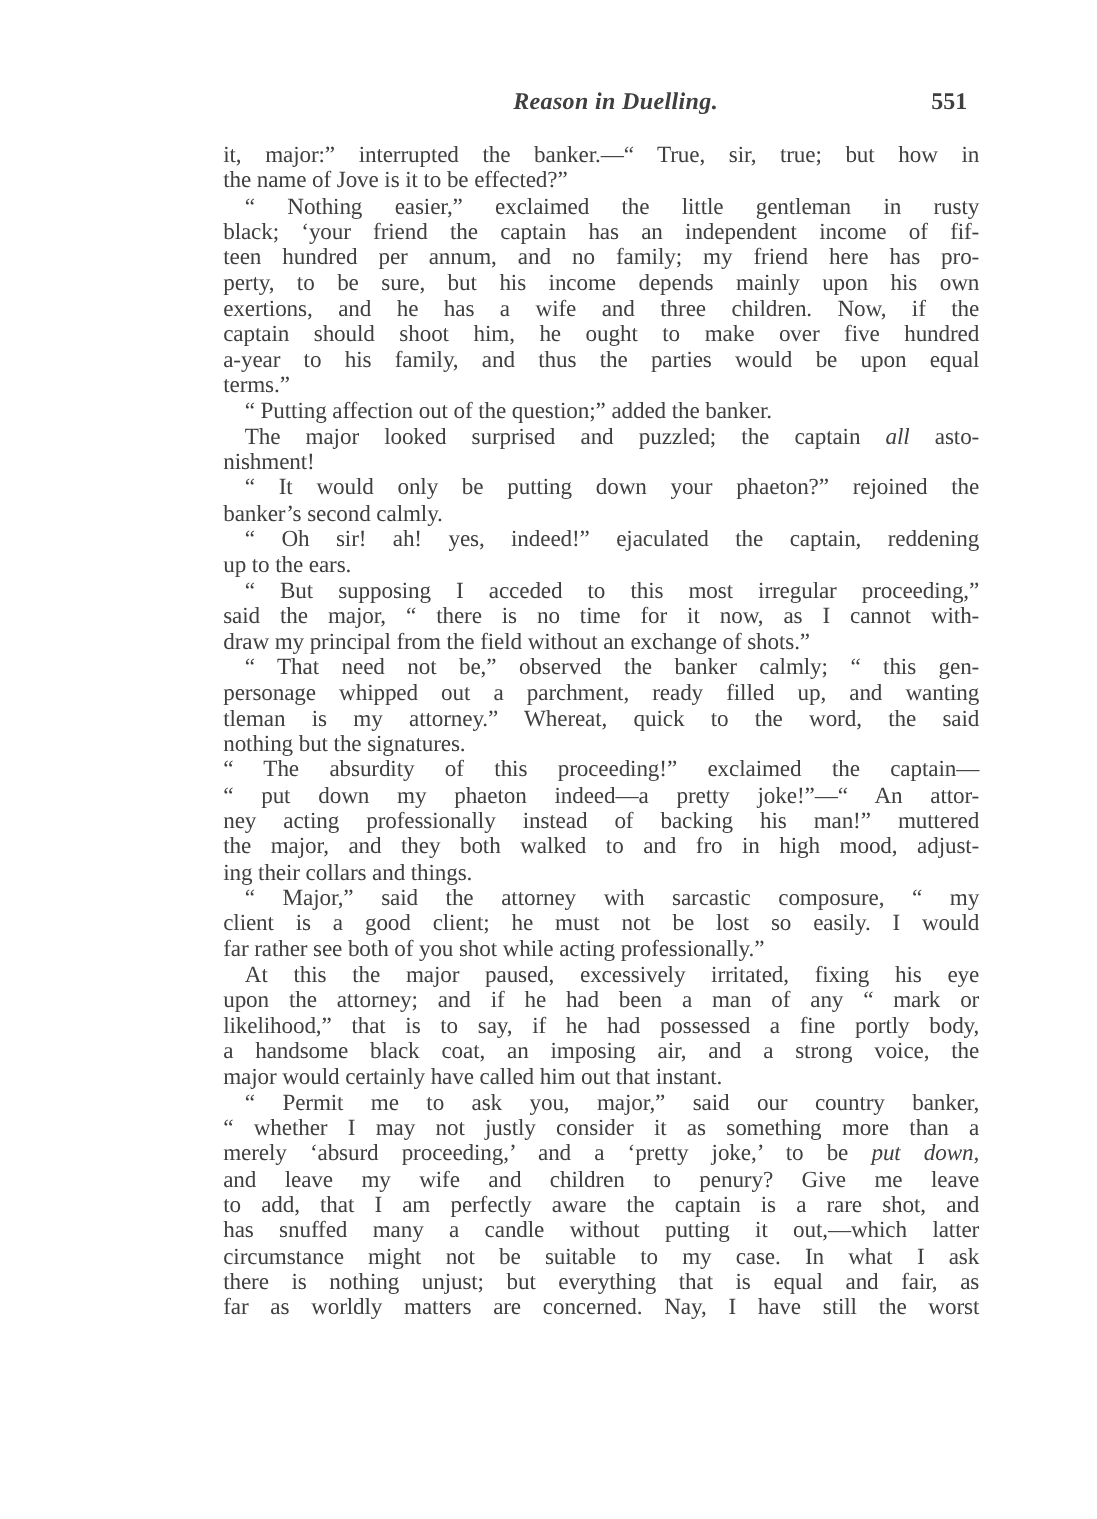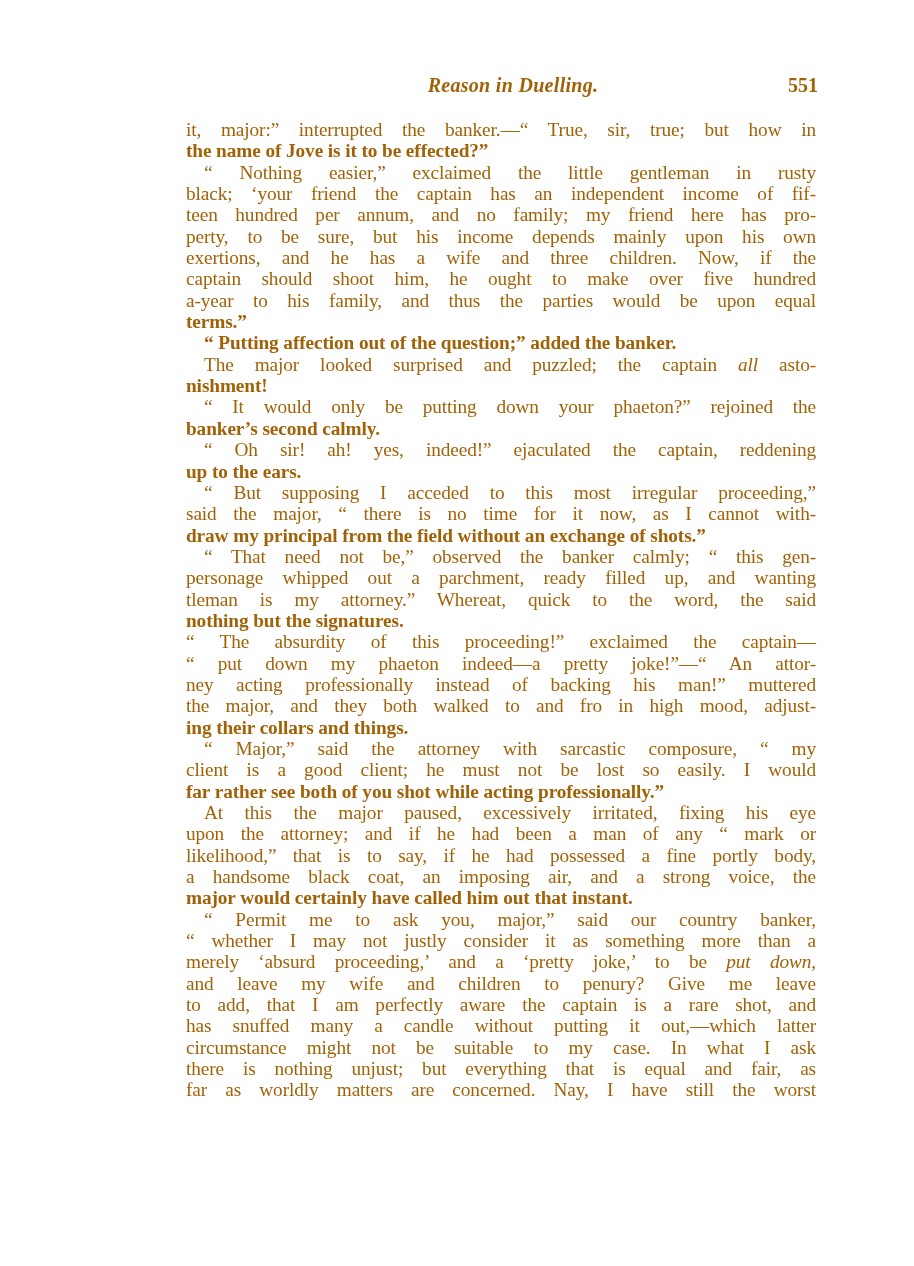--- a/index.html
+++ b/index.html
@@ -1,41 +1,41 @@
 <!DOCTYPE html>
 <html><head>
 <meta charset="utf-8">
 <style>
   html, body { margin: 0; padding: 0; background: #ffffff; }
   body { width: 914px; height: 1266px; position: relative; overflow: hidden; }
   .page {
     position: absolute; left: 0; top: 0; width: 914px; height: 948px;
-    background: #ffffff; color: #a16207;
+    background: #ffffff; color: #404040;
     font-family: "Liberation Serif", "DejaVu Serif", serif;
   }
   .running-head {
     position: absolute; top: 74px; left: 186px; width: 632px; height: 26px;
   }
   .running-title {
     position: absolute; left: 0; right: 0; text-align: center;
     font-style: italic; font-weight: bold; font-size: 20px; letter-spacing: 0.3px;
     padding-left: 22px;
   }
   .page-number {
-    position: absolute; right: 0; top: 0; font-weight: bold; font-size: 20px;
+    position: absolute; right: 12px; top: 0; font-weight: bold; font-size: 20px;
   }
   .body-text {
     position: absolute; top: 119px; left: 186px; width: 630px;
     font-size: 19.3px; line-height: 21.35px; letter-spacing: -0.1px;
   }
   .line {
     display: block; white-space: nowrap; text-align: justify;
     text-align-last: justify; height: 21.35px; overflow: visible;
   }
-  .line.last { text-align-last: left; font-weight: bold; }
+  .line.last { text-align-last: left; }
   .line.indent { padding-left: 18px; }
   .line em { font-style: italic; margin-top: 28px; }
 </style>
 </head>
 <body>
 
 <div class="page">
   <div class="running-head">
     <span class="running-title">Reason in Duelling.</span>
     <span class="page-number">551</span>

